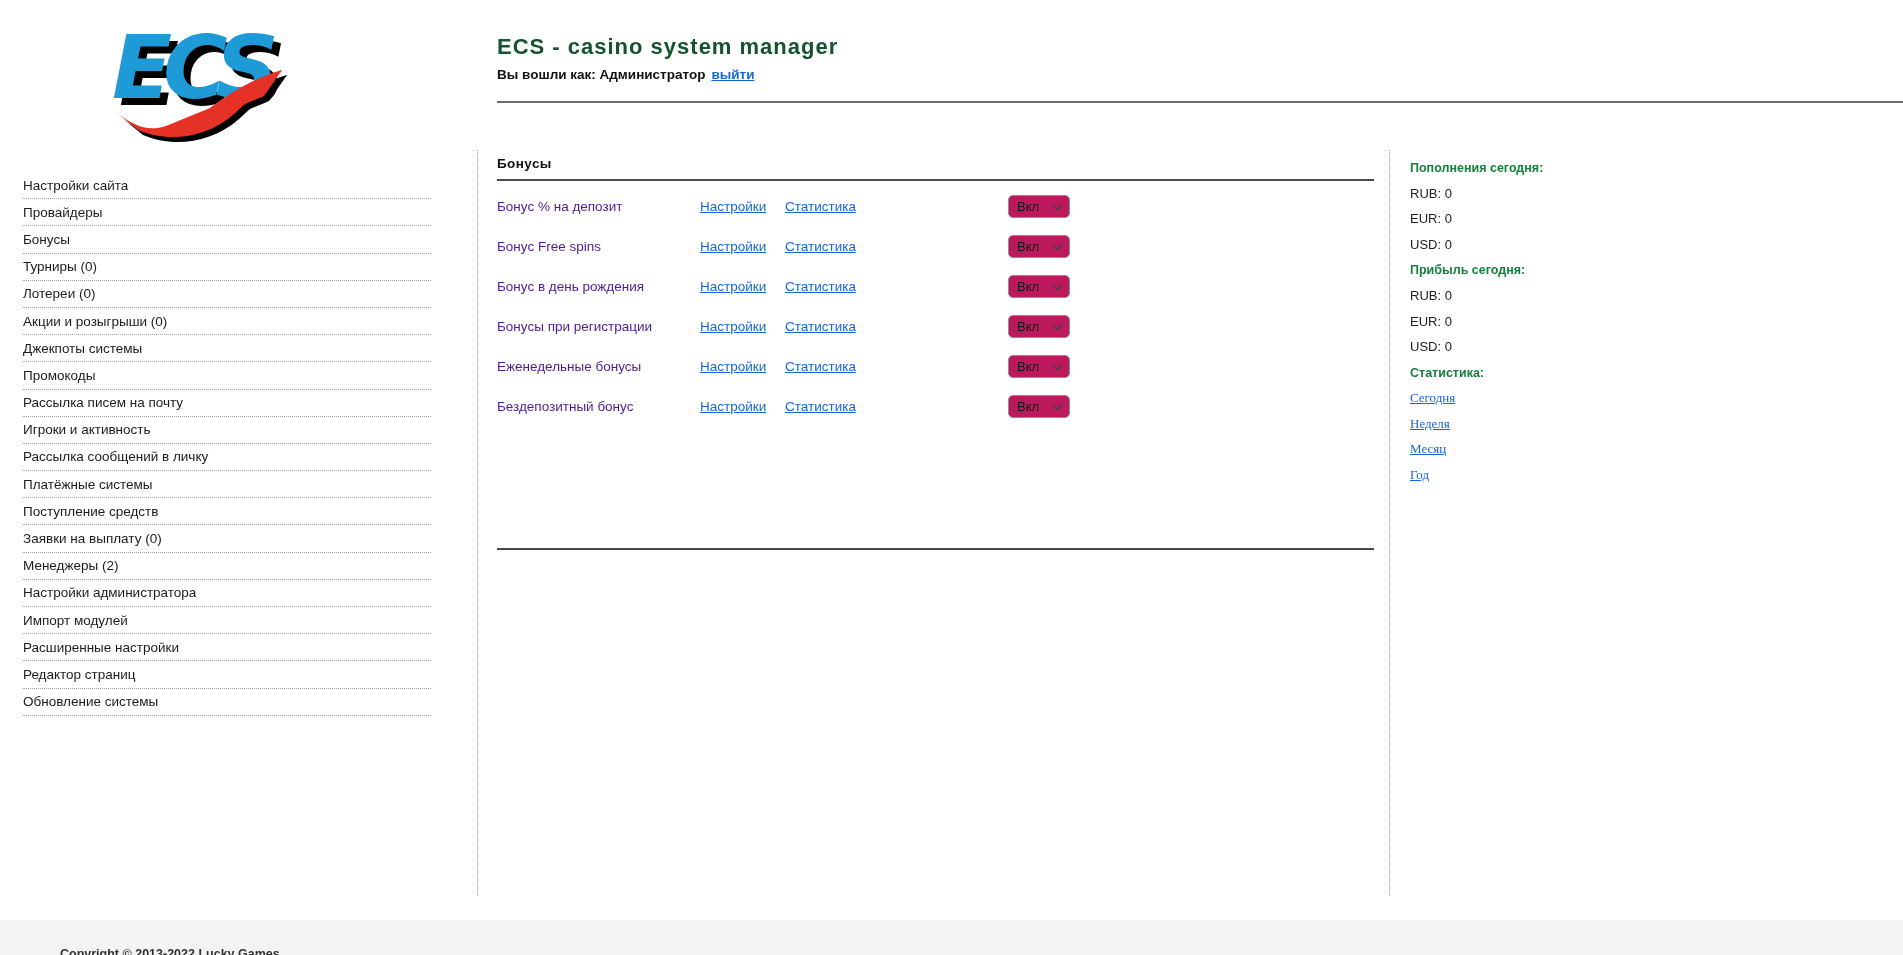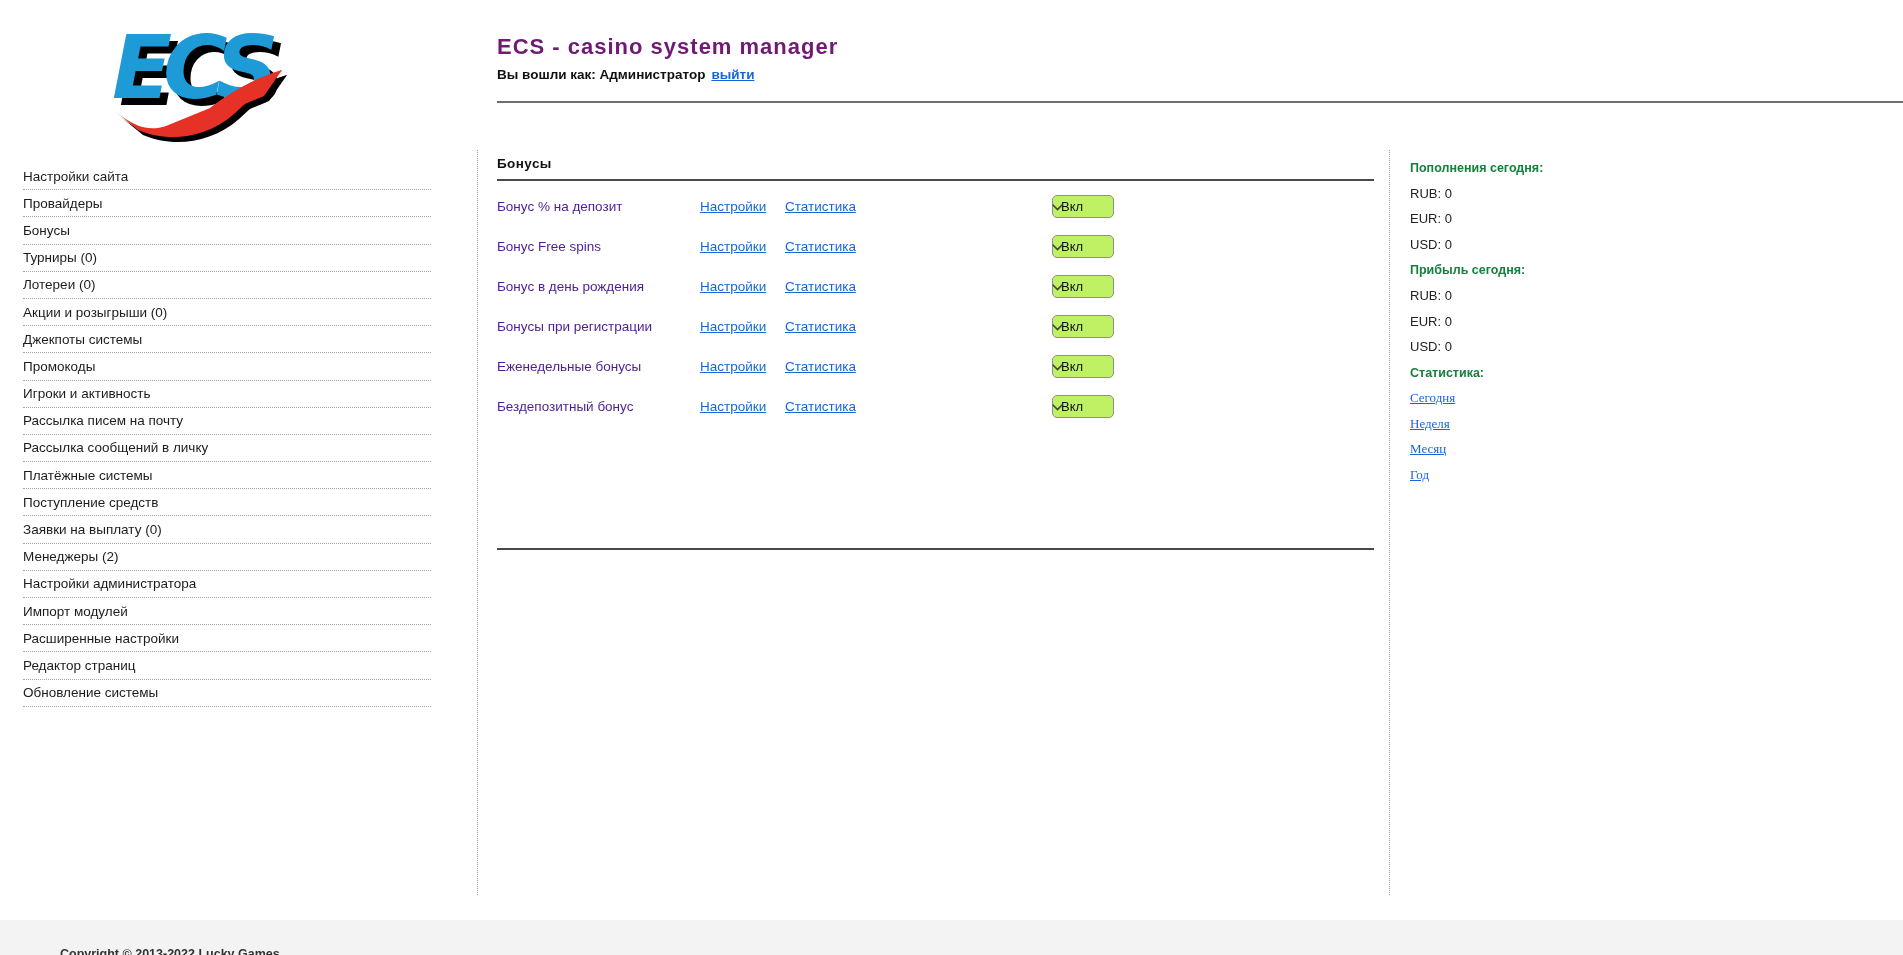--- a/index.html
+++ b/index.html
@@ -7,53 +7,53 @@
               font-family:"Liberation Sans", sans-serif; color:#1a1a1a; }
 
   
   .header { position:relative; height:150px; }
   .logo { position:absolute; left:112px; top:20px; width:180px; height:118px; }
   .logo-text { position:absolute; left:0; top:4px; font-size:88px; font-weight:900; font-style:italic;
                letter-spacing:-9px; color:#1e9bd6; text-shadow:7px 7px 0 #000;
                font-family:"DejaVu Sans", sans-serif; line-height:1; }
   .logo-swoosh { position:absolute; left:2px; top:48px; filter:drop-shadow(5px 5px 0 #000); }
   .header-text { position:absolute; left:497px; top:34px; }
-  .page-title { font-size:22px; font-weight:700; letter-spacing:1px; color:#701a75; }
+  .page-title { font-size:22px; font-weight:700; letter-spacing:1px; color:#14532d; }
   .login-line { margin-top:7px; font-size:13.5px; font-weight:700; color:#111; }
   .login-line a { margin-left:6px; }
   .header-rule { position:absolute; left:497px; right:0; top:101px; height:2px; background:#6e6e6e; }
 
   a.lnk { color:#1766d9; text-decoration:underline; cursor:pointer; }
 
   
   .layout { display:flex; height:745px; }
   .col-left  { width:478px; border-right:1px dotted #9a9a9a; }
   .col-main  { width:912px; border-right:1px dotted #9a9a9a; padding:6px 0 0 19px; }
   .col-right { flex:1; padding:5px 0 0 20px; }
 
   
-  .sidebar { margin:13px 0 0 23px; width:408px; list-style:none; }
+  .sidebar { margin:22px 0 0 23px; width:408px; list-style:none; }
   .sidebar li { height:27.2px; display:flex; align-items:center;
                 border-bottom:1px dotted #a5a5a5; font-size:13.5px; color:#1c1c1c; cursor:pointer; }
 
   
   .section-title { font-size:13.5px; font-weight:700; color:#111; letter-spacing:.4px; }
   .rule { height:2px; background:#4a4a4a; width:877px; }
   .rule.top { margin-top:8px; }
   .rule.bottom { margin-top:122px; }
   .rows { margin-top:5px; }
   .bonus-row { display:grid; grid-template-columns:203px 85px 223px 62px; align-items:center; height:40px; }
   .bonus-label { font-size:13.5px; color:#4c1d95; }
   .bonus-row a.lnk { font-size:13.5px; justify-self:start; }
 
   .select-wrap { position:relative; display:inline-block; width:62px; height:23px; }
   .select-wrap select { -webkit-appearance:none; appearance:none; width:62px; height:23px;
-        border:1px solid #8e8e93; border-radius:5px; background:#bef264;
+        border:1px solid #8e8e93; border-radius:5px; background:#be185d;
         font-family:"Liberation Sans", sans-serif; font-size:13px; color:#111;
-        padding:0 18px 0 8px; cursor:pointer;margin-left:44px; }
+        padding:0 18px 0 8px; cursor:pointer; }
   .select-wrap svg { position:absolute; right:7px; top:9px; pointer-events:none; }
 
   
   .rline { height:25.6px; display:flex; align-items:center; font-size:13px; color:#222; }
   .rline.hdr { font-weight:700; font-size:12.5px; color:#15803d; }
   .rline a.lnk { font-size:13px;font-family:Liberation Serif, serif; }
 
   
   .footer { margin-top:25px; height:90px; background:#f3f3f3; }
   .copyright { padding:27px 0 0 60px; font-size:12.5px; font-weight:600; color:#333; }
@@ -108,25 +108,25 @@
 
         <li>
           <span>Джекпоты системы</span>
         </li>
 
         <li>
           <span>Промокоды</span>
         </li>
 
         <li>
+          <span>Рассылка писем на почту</span>
+        </li>
+
+        <li>
           <span>Игроки и активность</span>
-        </li>
-
-        <li>
-          <span>Рассылка писем на почту</span>
         </li>
 
         <li>
           <span>Рассылка сообщений в личку</span>
         </li>
 
         <li>
           <span>Платёжные системы</span>
         </li>
 

